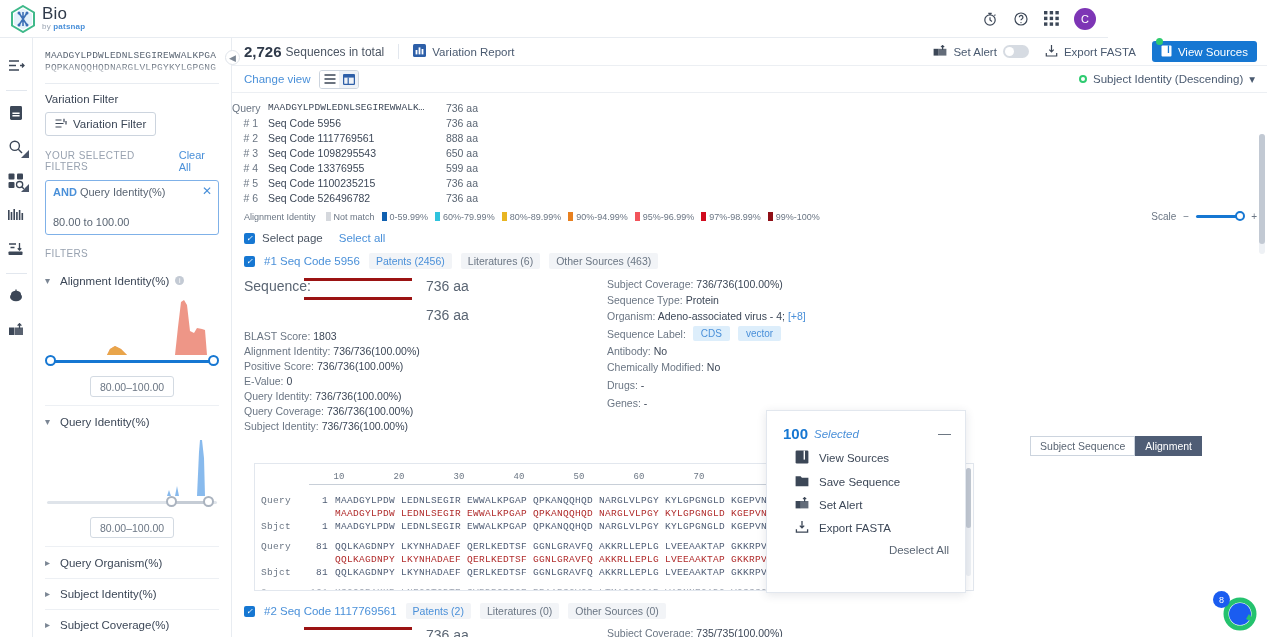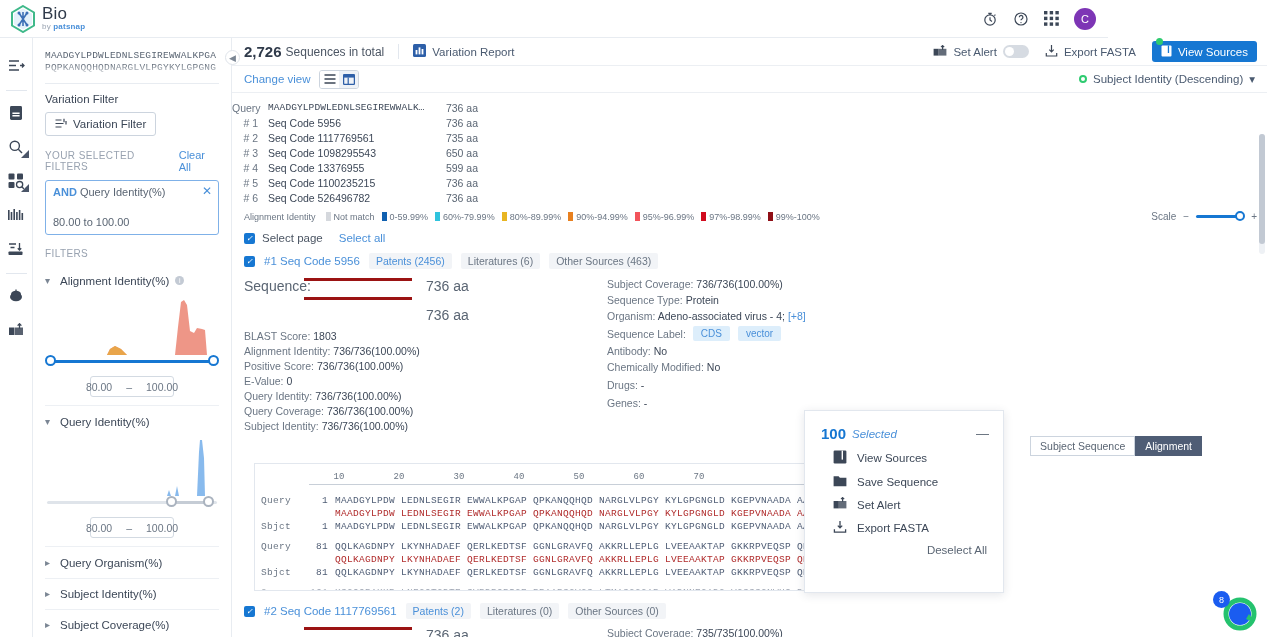--- a/index.html
+++ b/index.html
@@ -98,21 +98,21 @@
   .facet-sep { height:1px; background:#edf0f4; margin: 3px 12px 0 12px; }
   .hist { position: relative; height: 58px; margin: 4px 14px 0 14px; }
   .hist svg { position:absolute; bottom:0; left:0; }
   .slider { position: relative; height: 14px; margin: 0 14px; }
   .track { position:absolute; top:5px; left:0; right:0; height:3px; background:#dfe4ea; border-radius:2px;}
   .track-on { position:absolute; top:5px; height:3px; background:#1677d2; border-radius:2px;}
   .knob { position:absolute; top:0; width:11px; height:11px; border-radius:50%;
           background:#fff; border:2px solid #1677d2; }
   .range-in {
     margin: 7px auto 0 auto; width: 84px; height: 21px; border:1px solid #d3dae2; border-radius:3px;
-    display:flex; align-items:center; justify-content:center; gap:14px;
+    display:flex; align-items:center; justify-content:center; gap:0;
     font-size: 10.5px; color:#6b7684; background:#fff;
   }
 
   
   .main { position:absolute; top:38px; left:232px; width:1035px; height:599px; background:#fff; }
   .toolbar {
     height: 28px; border-bottom:1px solid #eceff3; display:flex; align-items:center; padding-left:12px;
   }
   .count-big { font-size: 15px; font-weight:700; color:#2f3a4a; }
   .count-txt { font-size: 12px; color:#4b5563; margin-left: 4px; }
@@ -201,21 +201,21 @@
   .alrow .nm2 { width: 48px; color:#6b7684; }
   .alrow .no { width: 26px; text-align:right; padding-right:7px; }
   .alrow .sq { color:#4f5d75; }
   .alrow.mid .sq { color:#b02b2b; }
   .alrow .end { padding-left:7px; }
   .alg-scroll { position:absolute; right:2px; top:4px; width:5px; height:108px; background:#eef1f5; border-radius:3px;}
   .alg-scroll i { position:absolute; top:0; left:0; width:5px; height:60px; background:#c2c9d3; border-radius:3px; display:block;}
 
   
   .selpanel {
-    position:absolute; left: 804px; top: 410px; width: 200px; height: 183px;
+    position:absolute; left: 766px; top: 410px; width: 200px; height: 183px;
     background:#fff; border:1px solid #e2e7ee; box-shadow: 0 2px 9px rgba(40,50,70,.12);
   }
   .sp-head { display:flex; align-items:center; padding: 14px 14px 0 16px; }
   .sp-num { color:#1677d2; font-size:15px; font-weight:700; }
   .sp-sel { color:#4a90d9; font-size:11.5px; margin-left:6px;font-style:italic; }
   .sp-min { margin-left:auto; color:#5a6573; font-size:13px; cursor:pointer; }
   .sp-item { display:flex; align-items:center; gap:10px; padding: 8px 0 0 28px; font-size:11.5px; color:#3c4757; cursor:pointer;}
   .sp-foot { text-align:right; padding: 9px 16px 0 0; font-size:11.5px; color:#5a6573; cursor:pointer;}
 
   
@@ -575,21 +575,21 @@
       </div>
       <div class="ovrow">
         <span class="rank"># 1</span>
         <span class="nm">Seq Code 5956</span>
         <span class="aa">736 aa</span>
         <span class="barwrap"><span class="ovbar" style="width:100%"></span></span>
       </div>
       <div class="ovrow">
         <span class="rank"># 2</span>
         <span class="nm">Seq Code 1117769561</span>
-        <span class="aa">735 aa</span>
+        <span class="aa">888 aa</span>
         <span class="barwrap"><span class="ovbar" style="width:99.9%"></span></span>
       </div>
       <div class="ovrow">
         <span class="rank"># 3</span>
         <span class="nm">Seq Code 1098295543</span>
         <span class="aa">650 aa</span>
         <span class="barwrap"><span class="ovbar" style="width:88.3%"></span></span>
       </div>
       <div class="ovrow">
         <span class="rank"># 4</span>

